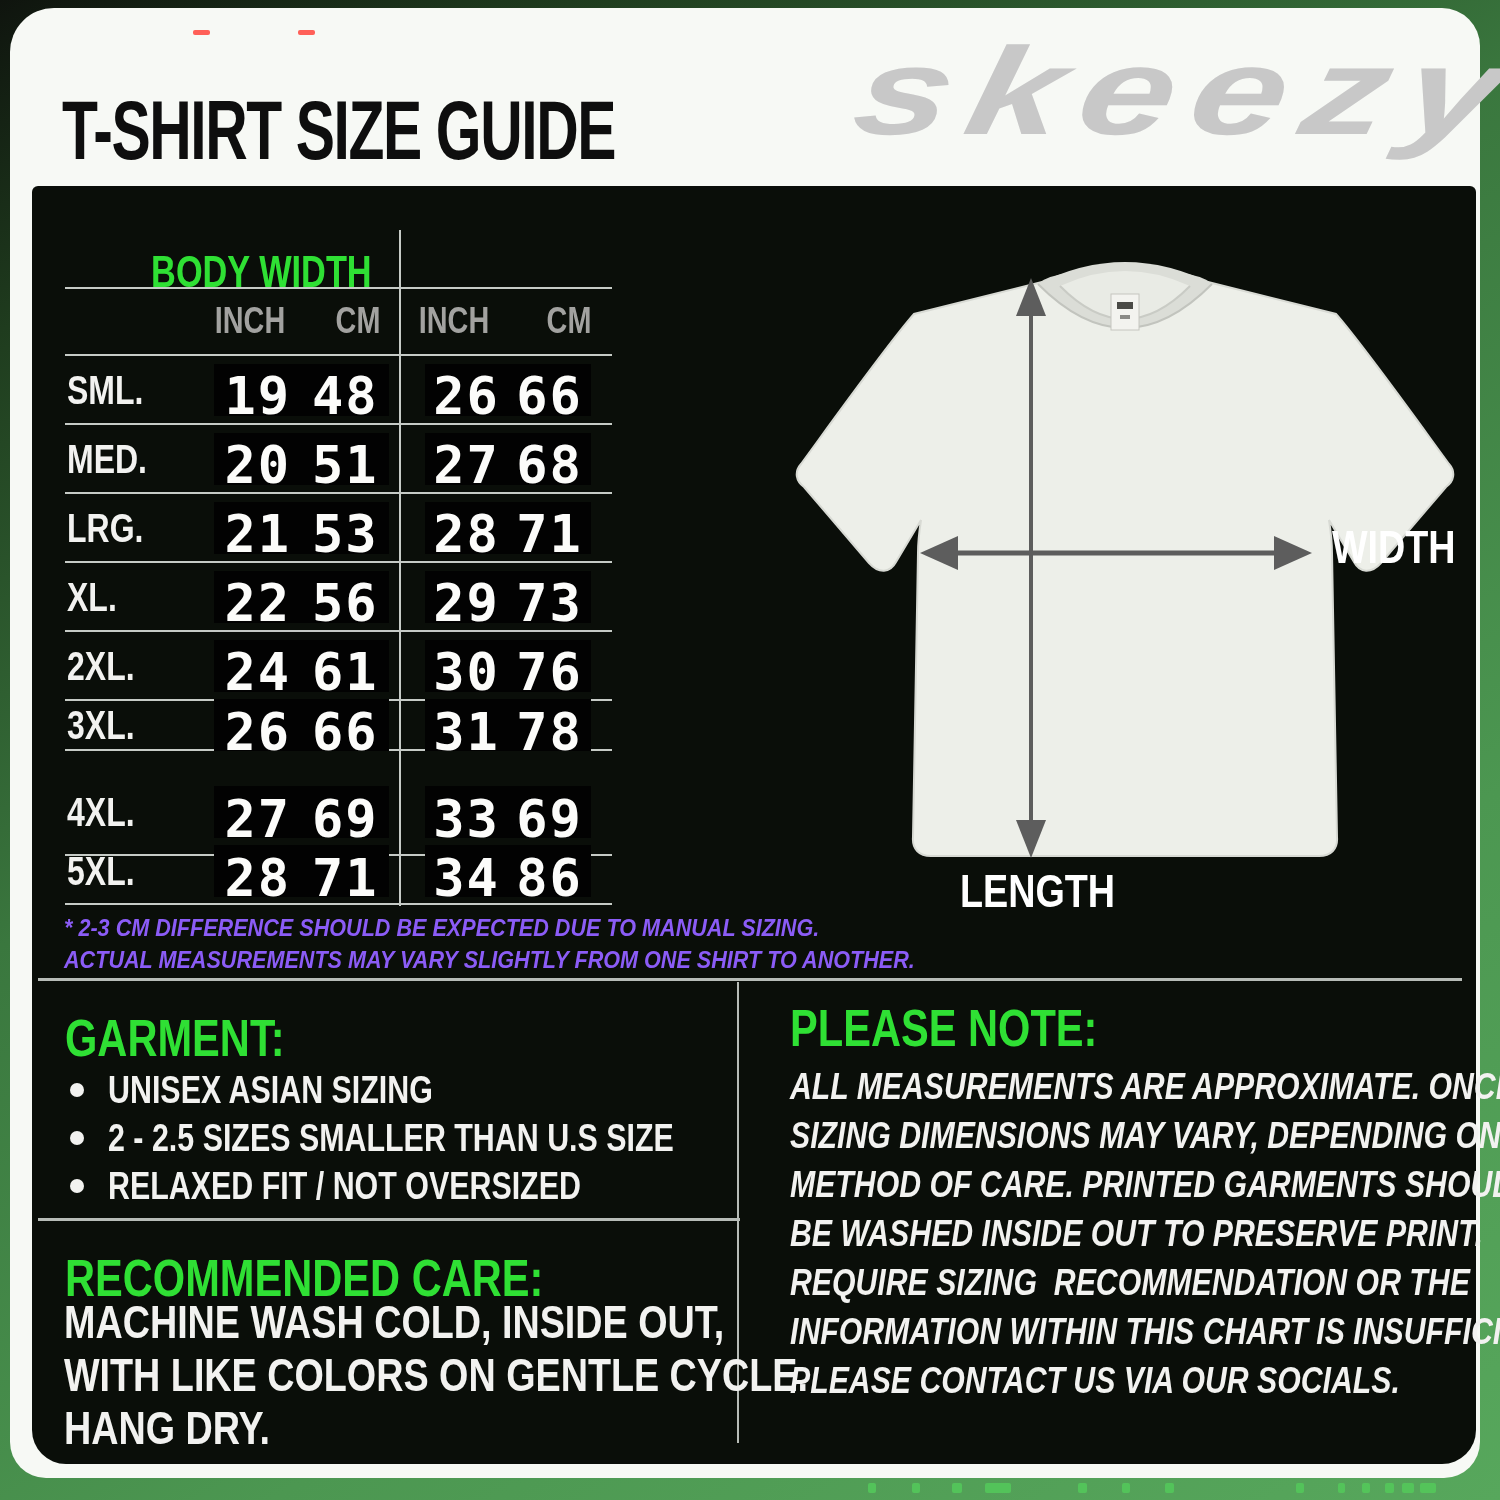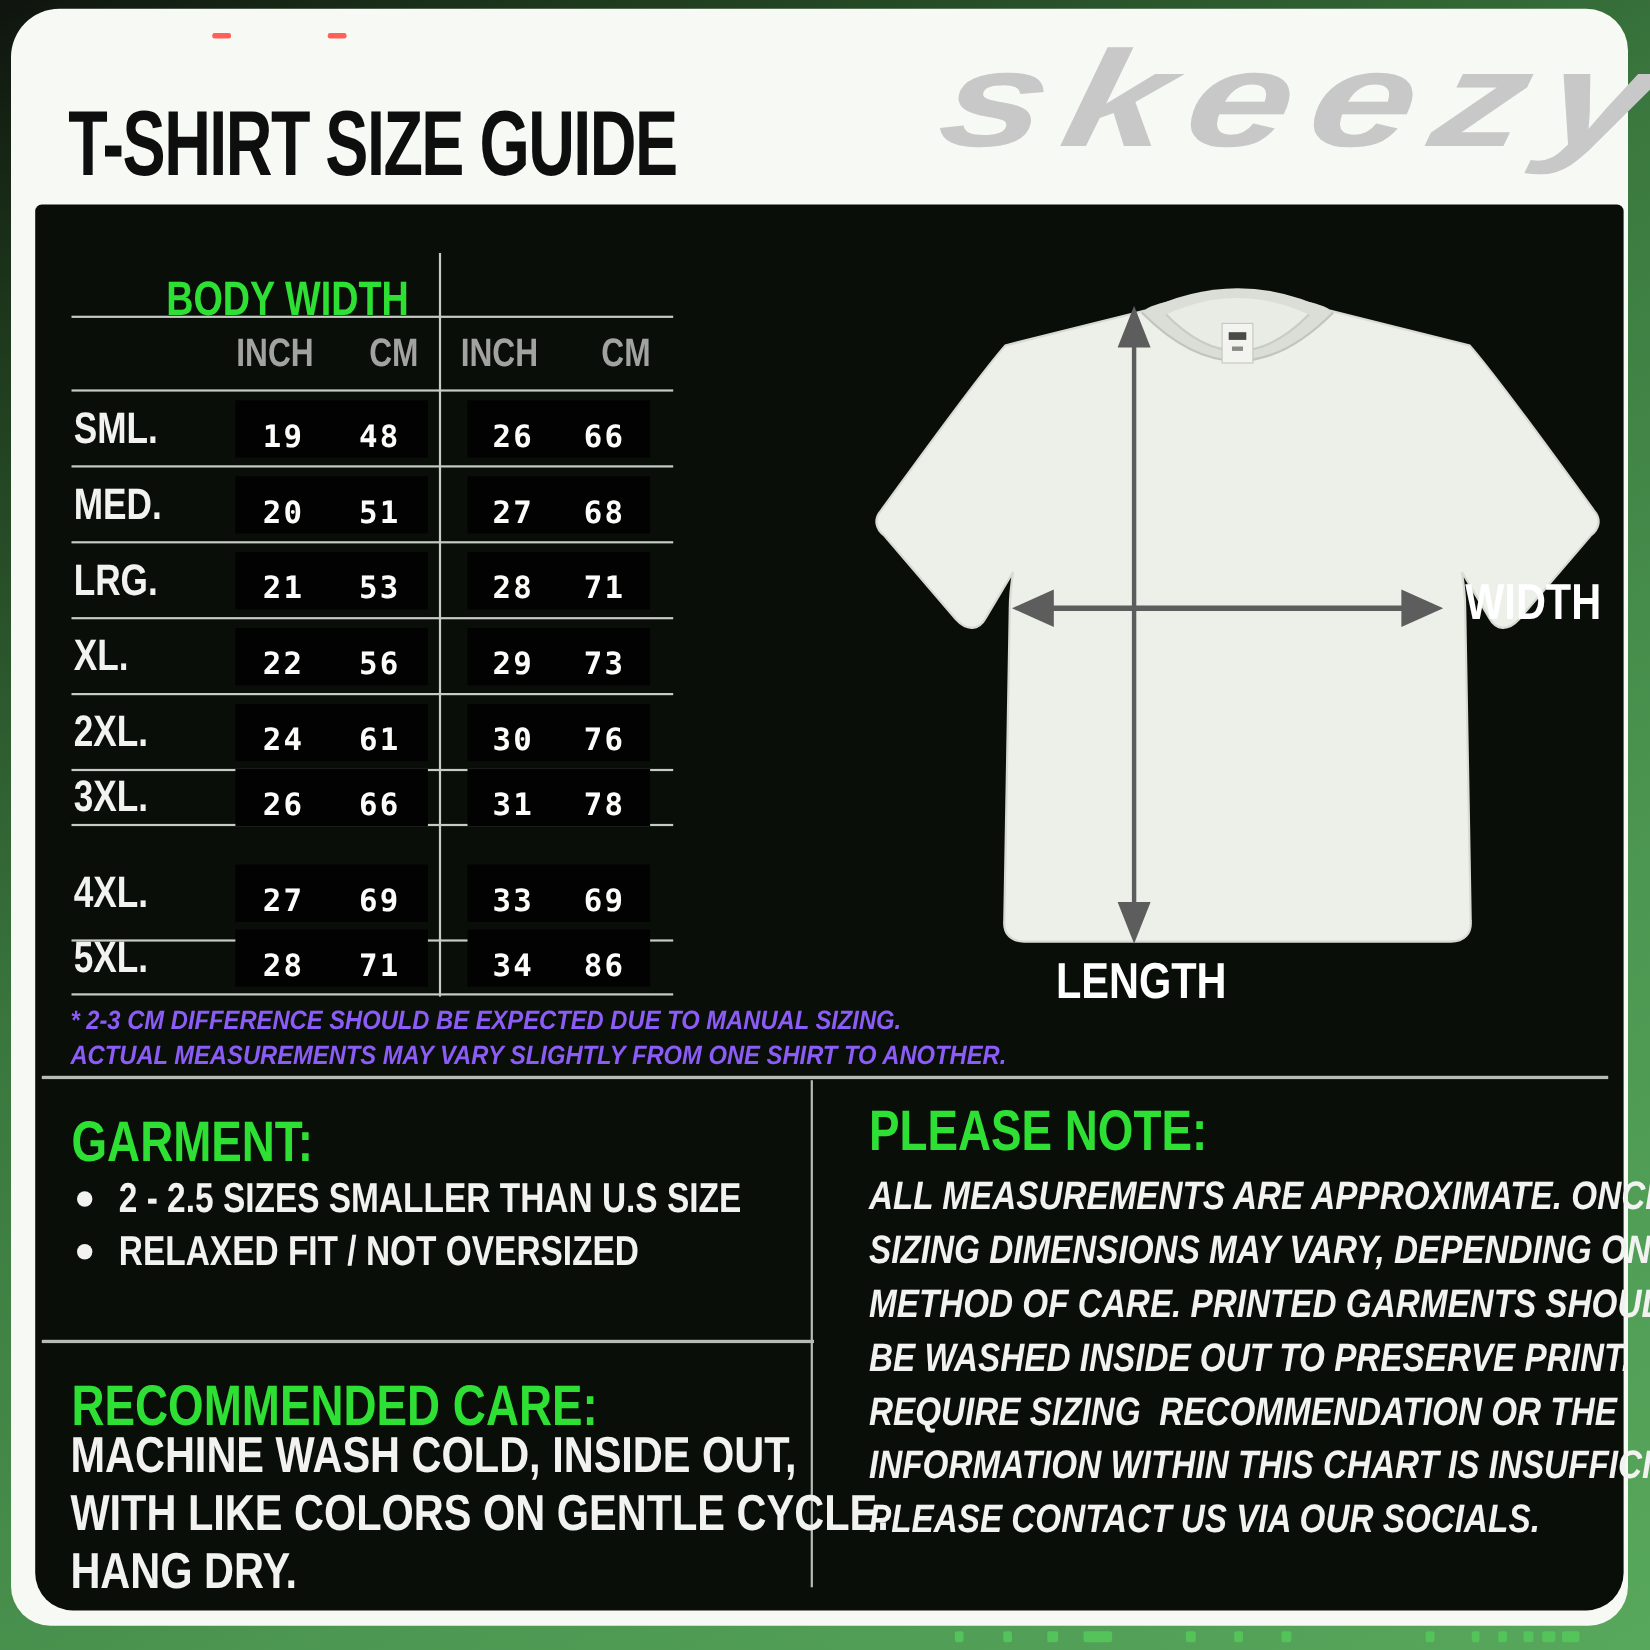--- a/index.html
+++ b/index.html
@@ -42,21 +42,21 @@
   .trow{position:absolute;left:0;width:100%;box-sizing:border-box;border-bottom:2px solid #c6cbc6;}
   .tlabel{
     position:absolute;left:2px;top:50%;transform:translateY(-50%) scaleX(.8);transform-origin:0 50%;
     font-size:40px;font-weight:bold;color:#f2f2f0;white-space:pre;
   }
   .chip{position:absolute;top:50%;transform:translateY(-50%);height:52px;background:#020202;display:flex;}
   .chip.w{left:149px;width:175px;}
   .chip.l{left:360px;width:166px;}
   .chip span{
     flex:1;display:flex;align-items:center;justify-content:center;
-    font-family:"DejaVu Sans Mono",monospace;font-weight:bold;font-size:28px;color:#fcfcfa;letter-spacing:2px;margin-top:13px;
+    font-family:"DejaVu Sans Mono",monospace;font-weight:bold;font-size:52px;color:#fcfcfa;letter-spacing:2px;margin-top:13px;
   }
   
   .footnote{position:absolute;left:64px;top:912px;font-size:24px;font-style:italic;font-weight:bold;color:#8b5cf6;line-height:32px;}
   .footnote div{transform:scaleX(.9);transform-origin:0 50%;white-space:pre;}
   .div-h1{position:absolute;left:38px;top:978px;width:1424px;height:3px;background:#b7bcb7;}
   .div-h2{position:absolute;left:38px;top:1218px;width:702px;height:3px;background:#b7bcb7;}
   .div-v{position:absolute;left:737px;top:982px;width:2px;height:461px;background:#b7bcb7;}
   
   .sec-heading{position:absolute;font-size:52px;font-weight:bold;color:#2fe034;transform:scaleX(.8);transform-origin:0 50%;white-space:pre;}
   .sec-heading.garment{left:65px;top:1008px;}
@@ -200,20 +200,24 @@
   <div>* 2-3 CM DIFFERENCE SHOULD BE EXPECTED DUE TO MANUAL SIZING.</div>
   <div>ACTUAL MEASUREMENTS MAY VARY SLIGHTLY FROM ONE SHIRT TO ANOTHER.</div>
 </div>
 
 <div class="div-h1"></div>
 <div class="div-h2"></div>
 <div class="div-v"></div>
 
 <div class="sec-heading garment">GARMENT:</div>
 <div class="bullets">
+  <div class="bullet-row">
+    <span class="bullet-dot"></span>
+    <span class="bullet-text">UNISEX ASIAN SIZING</span>
+  </div>
   <div class="bullet-row">
     <span class="bullet-dot"></span>
     <span class="bullet-text">2 - 2.5 SIZES SMALLER THAN U.S SIZE</span>
   </div>
   <div class="bullet-row">
     <span class="bullet-dot"></span>
     <span class="bullet-text">RELAXED FIT / NOT OVERSIZED</span>
   </div>
 </div>
 

